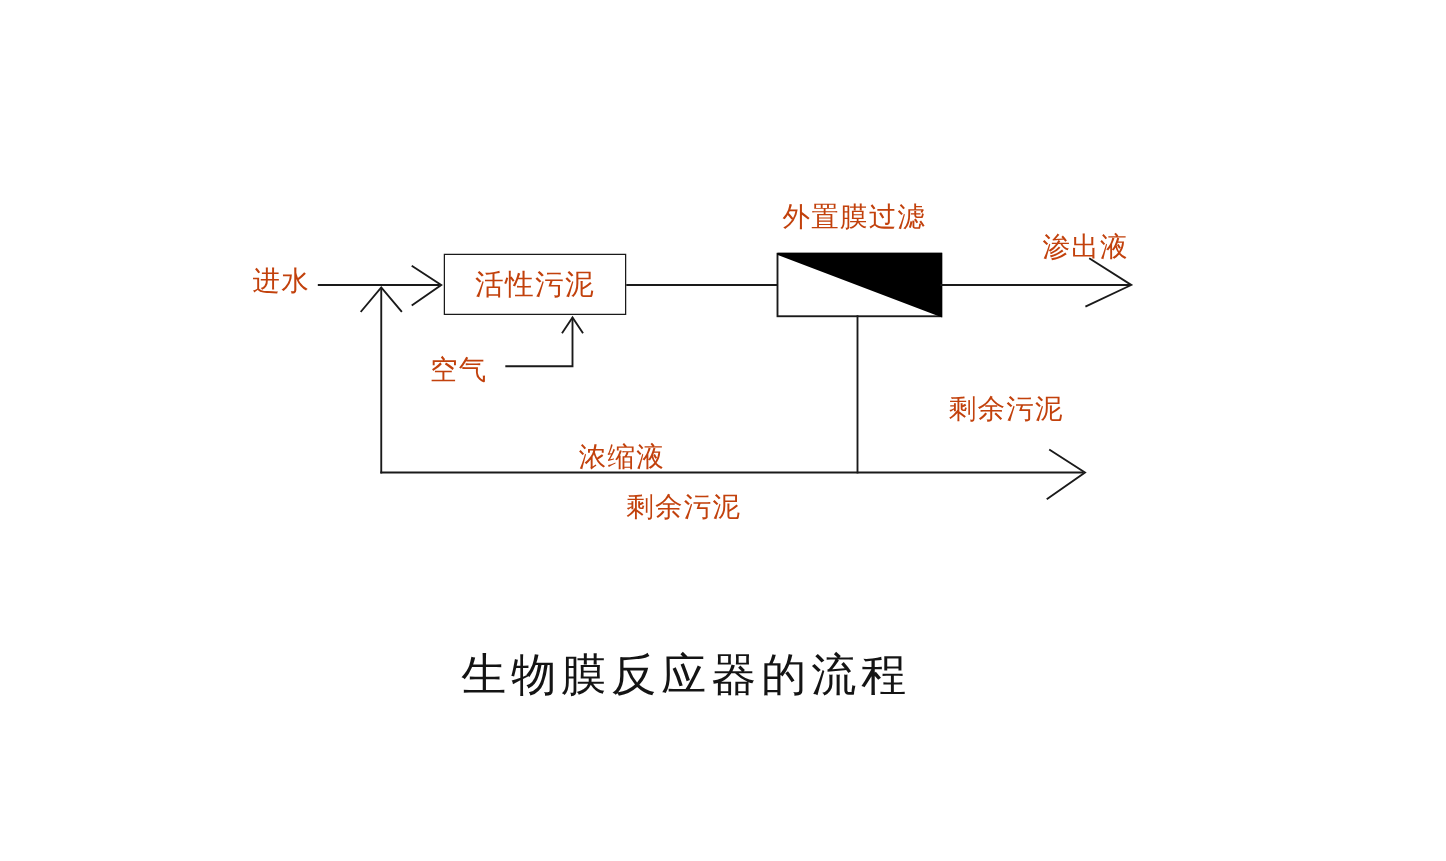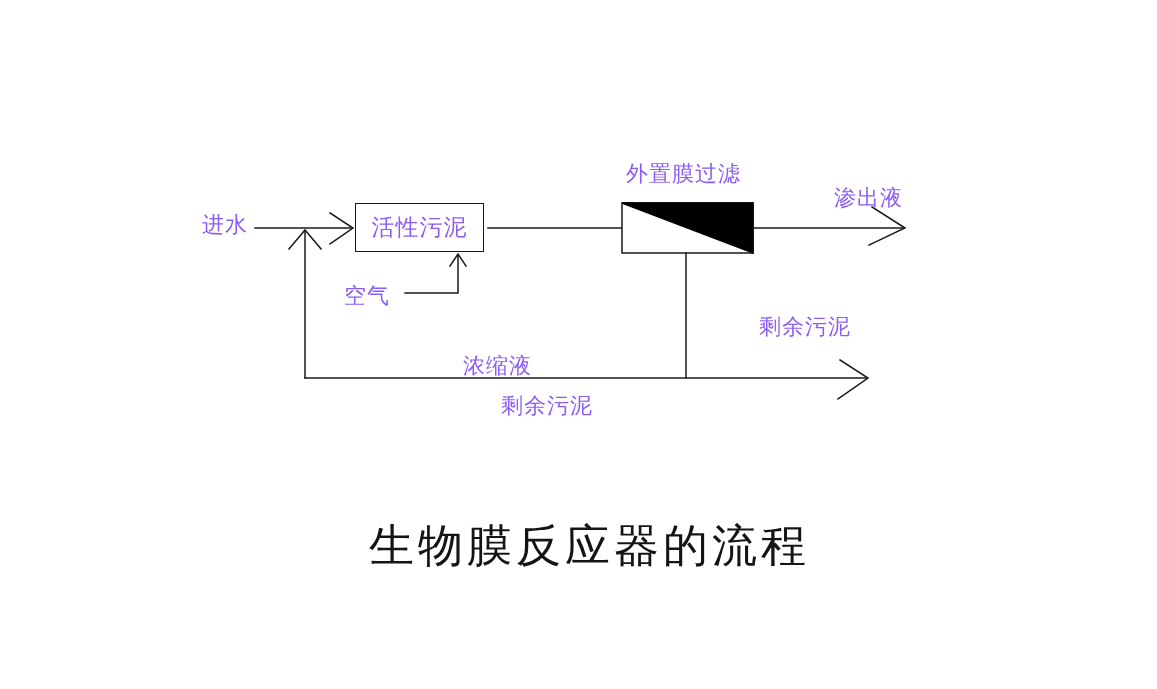--- a/index.html
+++ b/index.html
@@ -19,28 +19,28 @@
   #diagram-svg {
     position: absolute;
     left: 0;
     top: 0;
   }
   .label {
     position: absolute;
     white-space: nowrap;
     font-size: 22px;
     letter-spacing: 1px;
-    color: #8b5cf6;
+    color: #c2410c;
     line-height: 1.1;
   }
   .node-box {
     position: absolute;
     left: 355px;
     top: 203px;
-    width: 129px;
+    width: 146px;
     height: 49px;
     border: 1.5px solid #1a1a1a;
     box-sizing: border-box;
     background: #ffffff;
     display: flex;
     align-items: center;
     justify-content: center;
   }
   .node-box .label {
     position: static;
@@ -50,21 +50,21 @@
   .lbl-air           { left: 344px; top: 284px; font-family: Liberation Serif, serif; }
   .lbl-membrane      { left: 626px; top: 162px; }
   .lbl-permeate      { left: 834px; top: 186px; text-align: right; }
   .lbl-excess        { left: 759px; top: 315px; }
   .lbl-concentrate   { left: 463px; top: 354px; text-align: right; }
   .lbl-return        { left: 501px; top: 394px; }
   .diagram-title {
     position: absolute;
     left: 369px;
     top: 516px;
-    font-size: 45px;
+    font-size: 36px;
     letter-spacing: 4px;
     color: #141414;
     white-space: nowrap;
   }
 </style>
 </head>
 <body>
 
 <div id="canvas">
 

